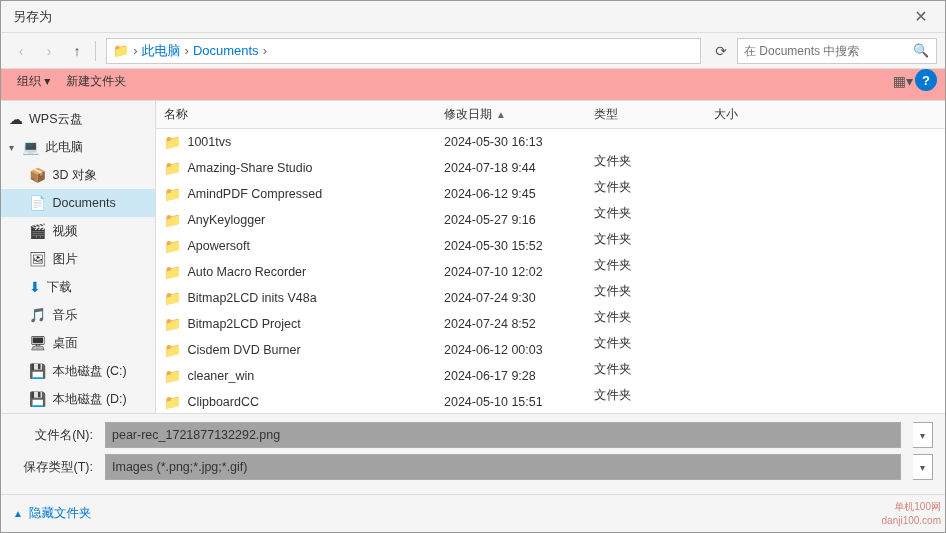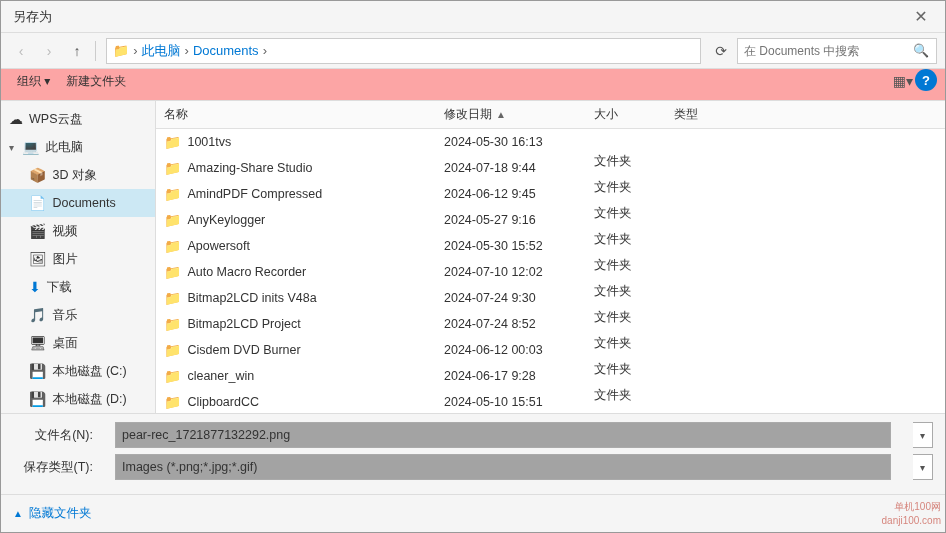--- a/index.html
+++ b/index.html
@@ -267,21 +267,21 @@
     .bottom-area {
       background: #f5f5f5;
       border-top: 1px solid #ddd;
       padding: 8px 12px;
       flex-shrink: 0;
     }
     .input-row {
       display: flex;
       align-items: center;
       margin-bottom: 6px;
-      gap: 22px;
+      gap: 12px;
     }
     .input-label {
       width: 80px;
       font-size: 12.5px;
       color: #333;
       text-align: right;
       flex-shrink: 0;
     }
     .input-field {
       flex: 1;
@@ -464,25 +464,25 @@
     <div class="file-area">
 
       <div class="file-header">
         <div class="file-col col-name">
           <span>名称</span>
         </div>
         <div class="file-col col-date">
           <span>修改日期</span>
           <span class="sort-arrow">▲</span>
         </div>
+        <div class="file-col col-type">
+          <span>类型</span>
+        </div>
         <div class="file-col col-size">
           <span>大小</span>
-        </div>
-        <div class="file-col col-type">
-          <span>类型</span>
         </div>
       </div>
 
       <div class="file-list">
 
       <div class="file-row">
             <div class="file-cell name-cell">
               <span class="folder-icon">📁</span>
               <span>1001tvs</span>
             </div>

